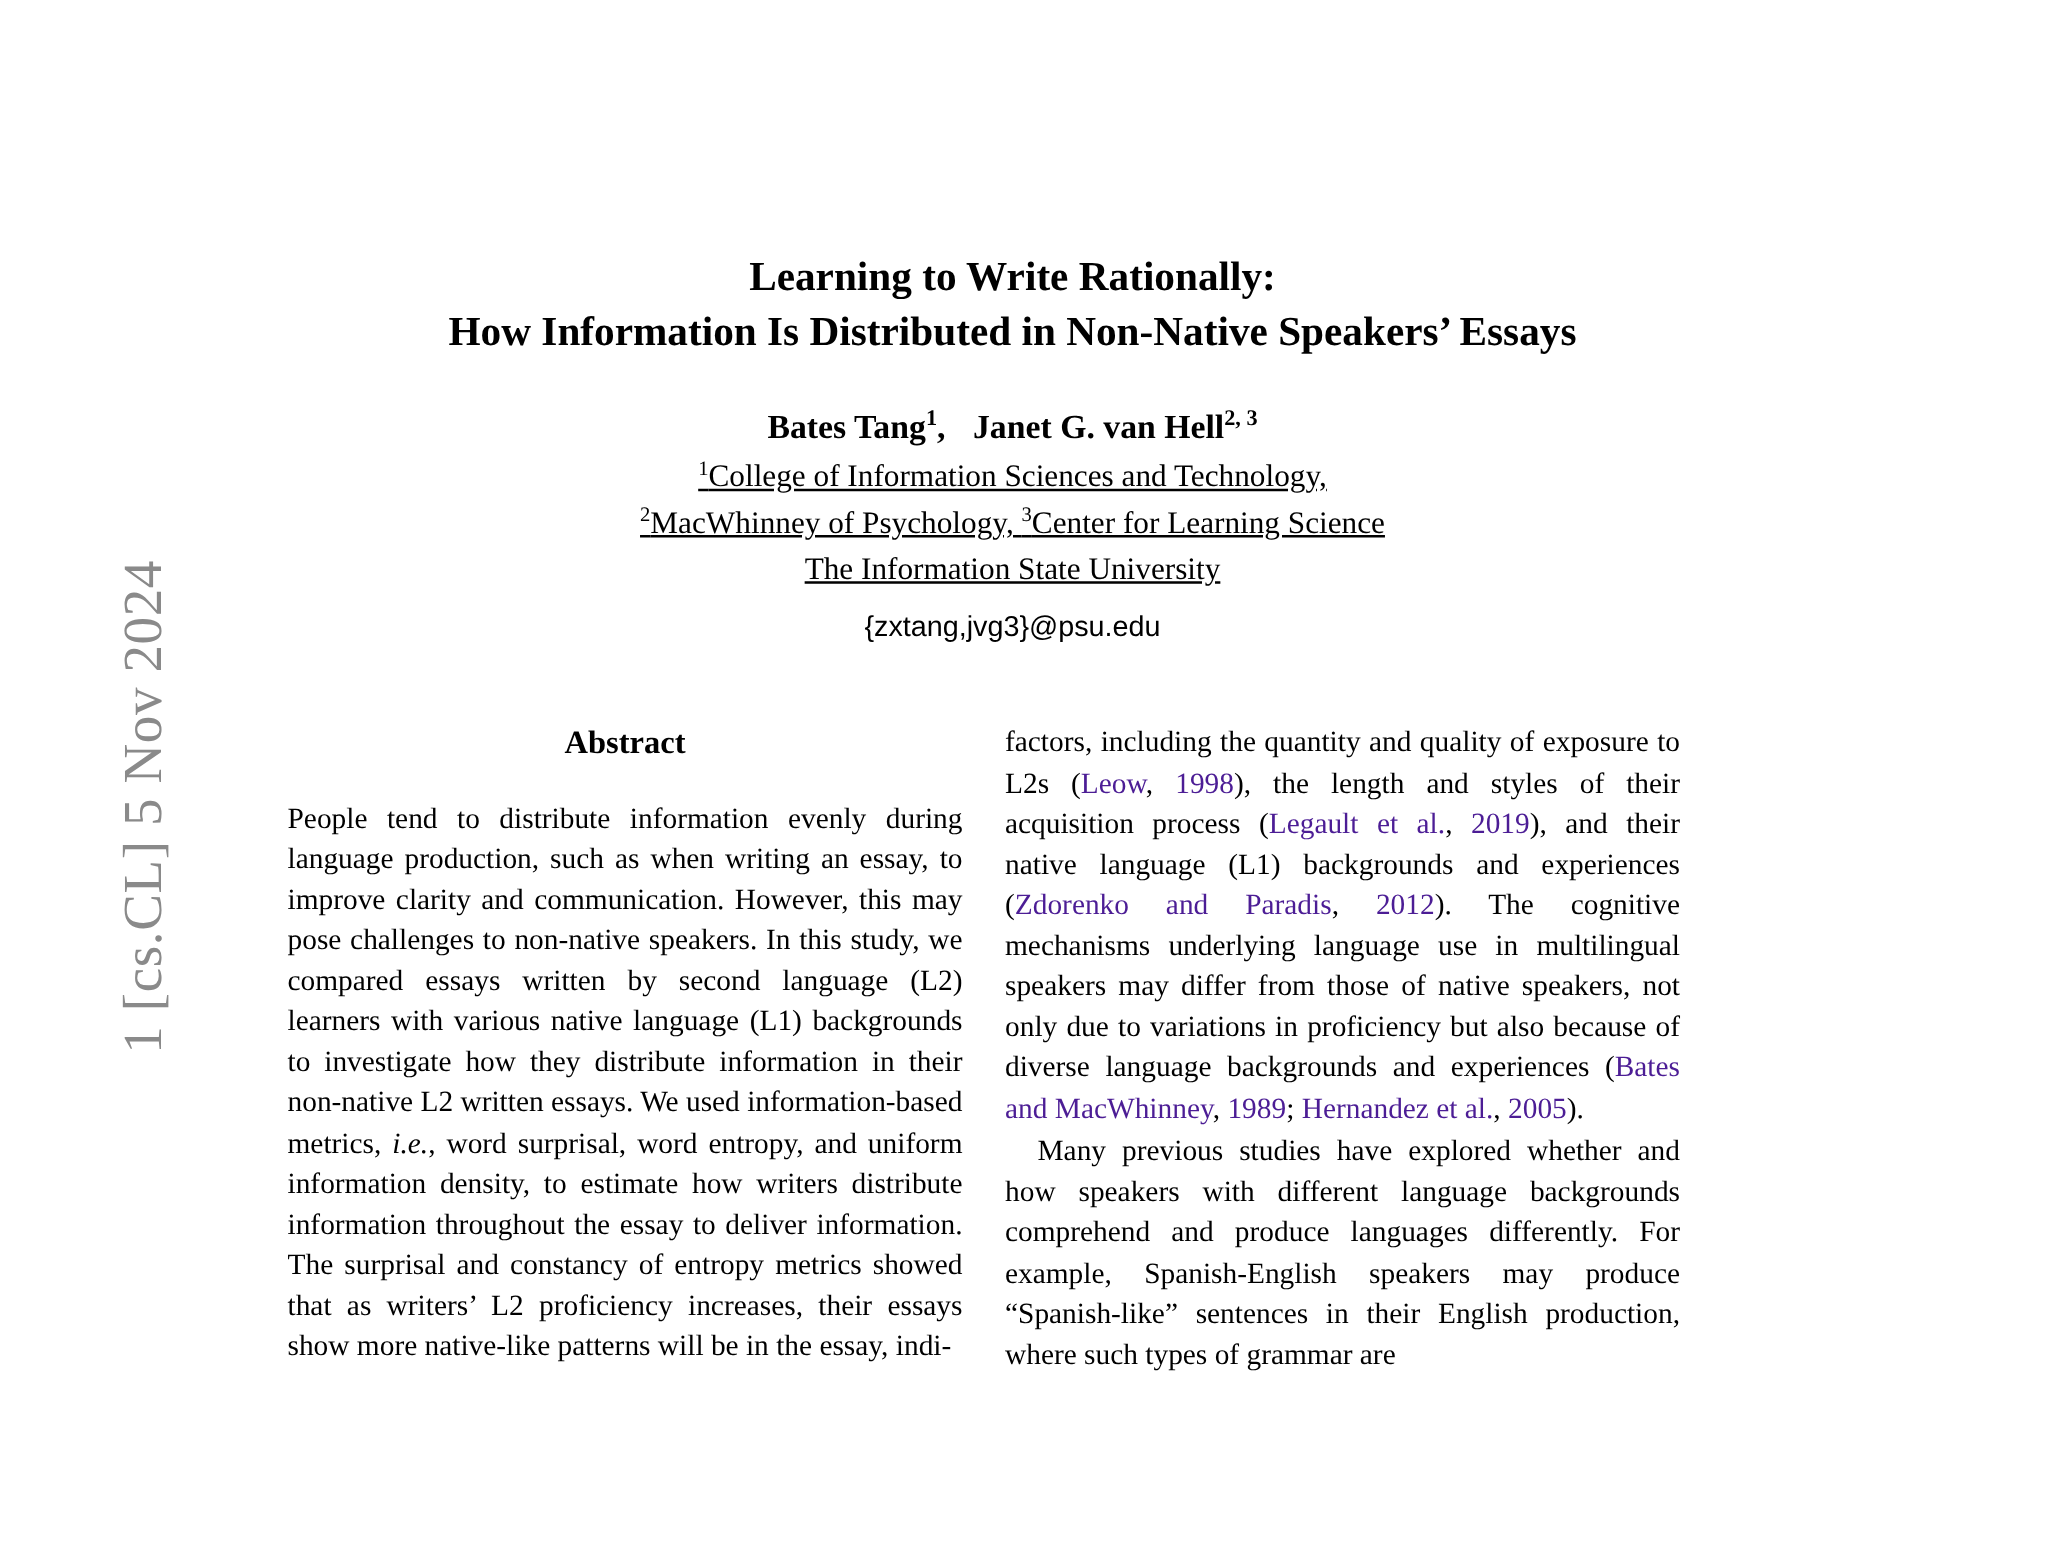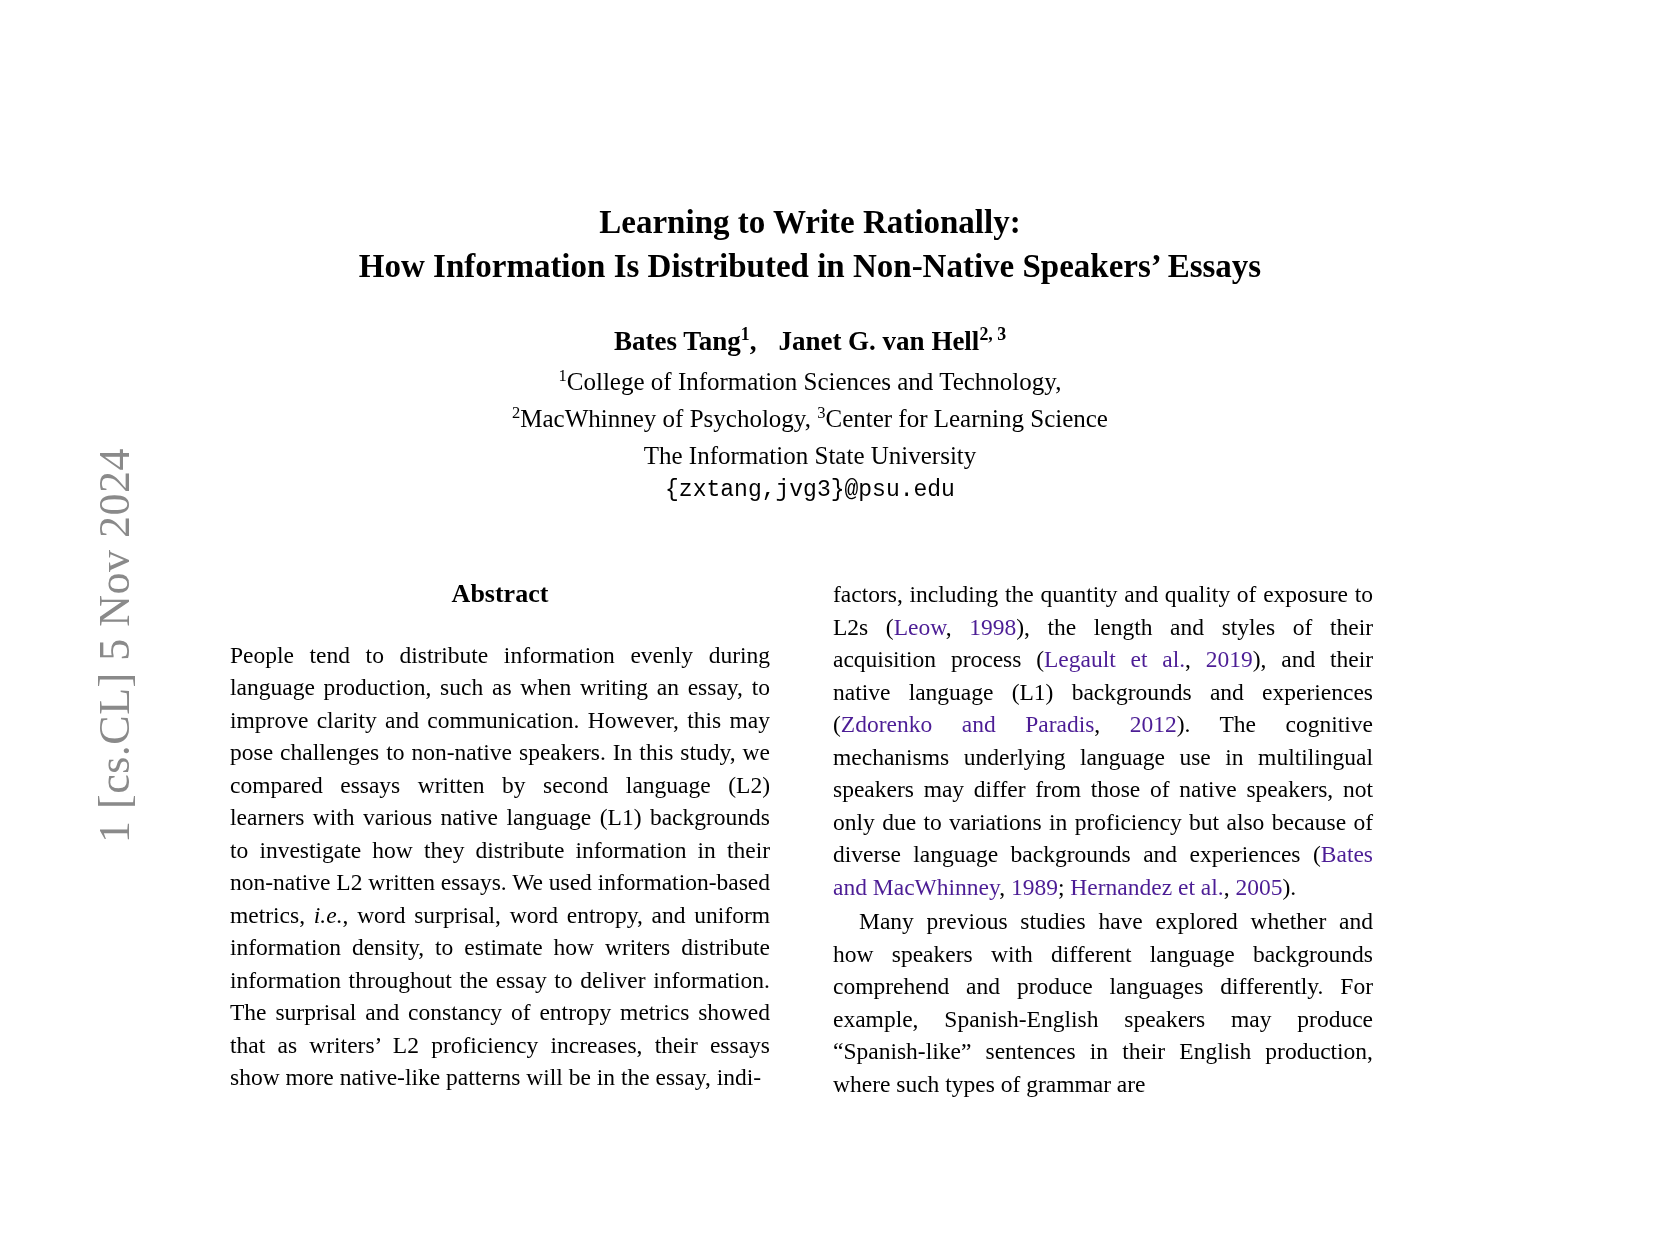--- a/index.html
+++ b/index.html
@@ -56,36 +56,37 @@
     font-size: 27px;
     margin-top: 38px;
   }
   .authors .sep { display: inline-block; width: 22px; }
 
   .affil {
     text-align: center;
     font-size: 25px;
     line-height: 37px;
     margin-top: 6px;
+    text-decoration: underline;
   }
   .email {
     text-align: center;
-    font-family: Liberation Mono, monospace;
+    font-family: Liberation Sans, sans-serif;
     font-size: 23px;
-    margin-top: 3px;
+    margin-top: 14px;
   }
   sup { font-size: 0.66em; vertical-align: super; line-height: 0; }
 
   .columns {
     position: absolute;
     top: 578px;
     left: 0;
     width: 1160px;
     display: flex;
-    gap: 63px;
+    gap: 34px;
   }
   .col {
     width: 540px;
     font-size: 23.5px;
     line-height: 32.5px;
     text-align: justify;
     hyphens: manual;
   }
   .abstract-head {
     text-align: center;

